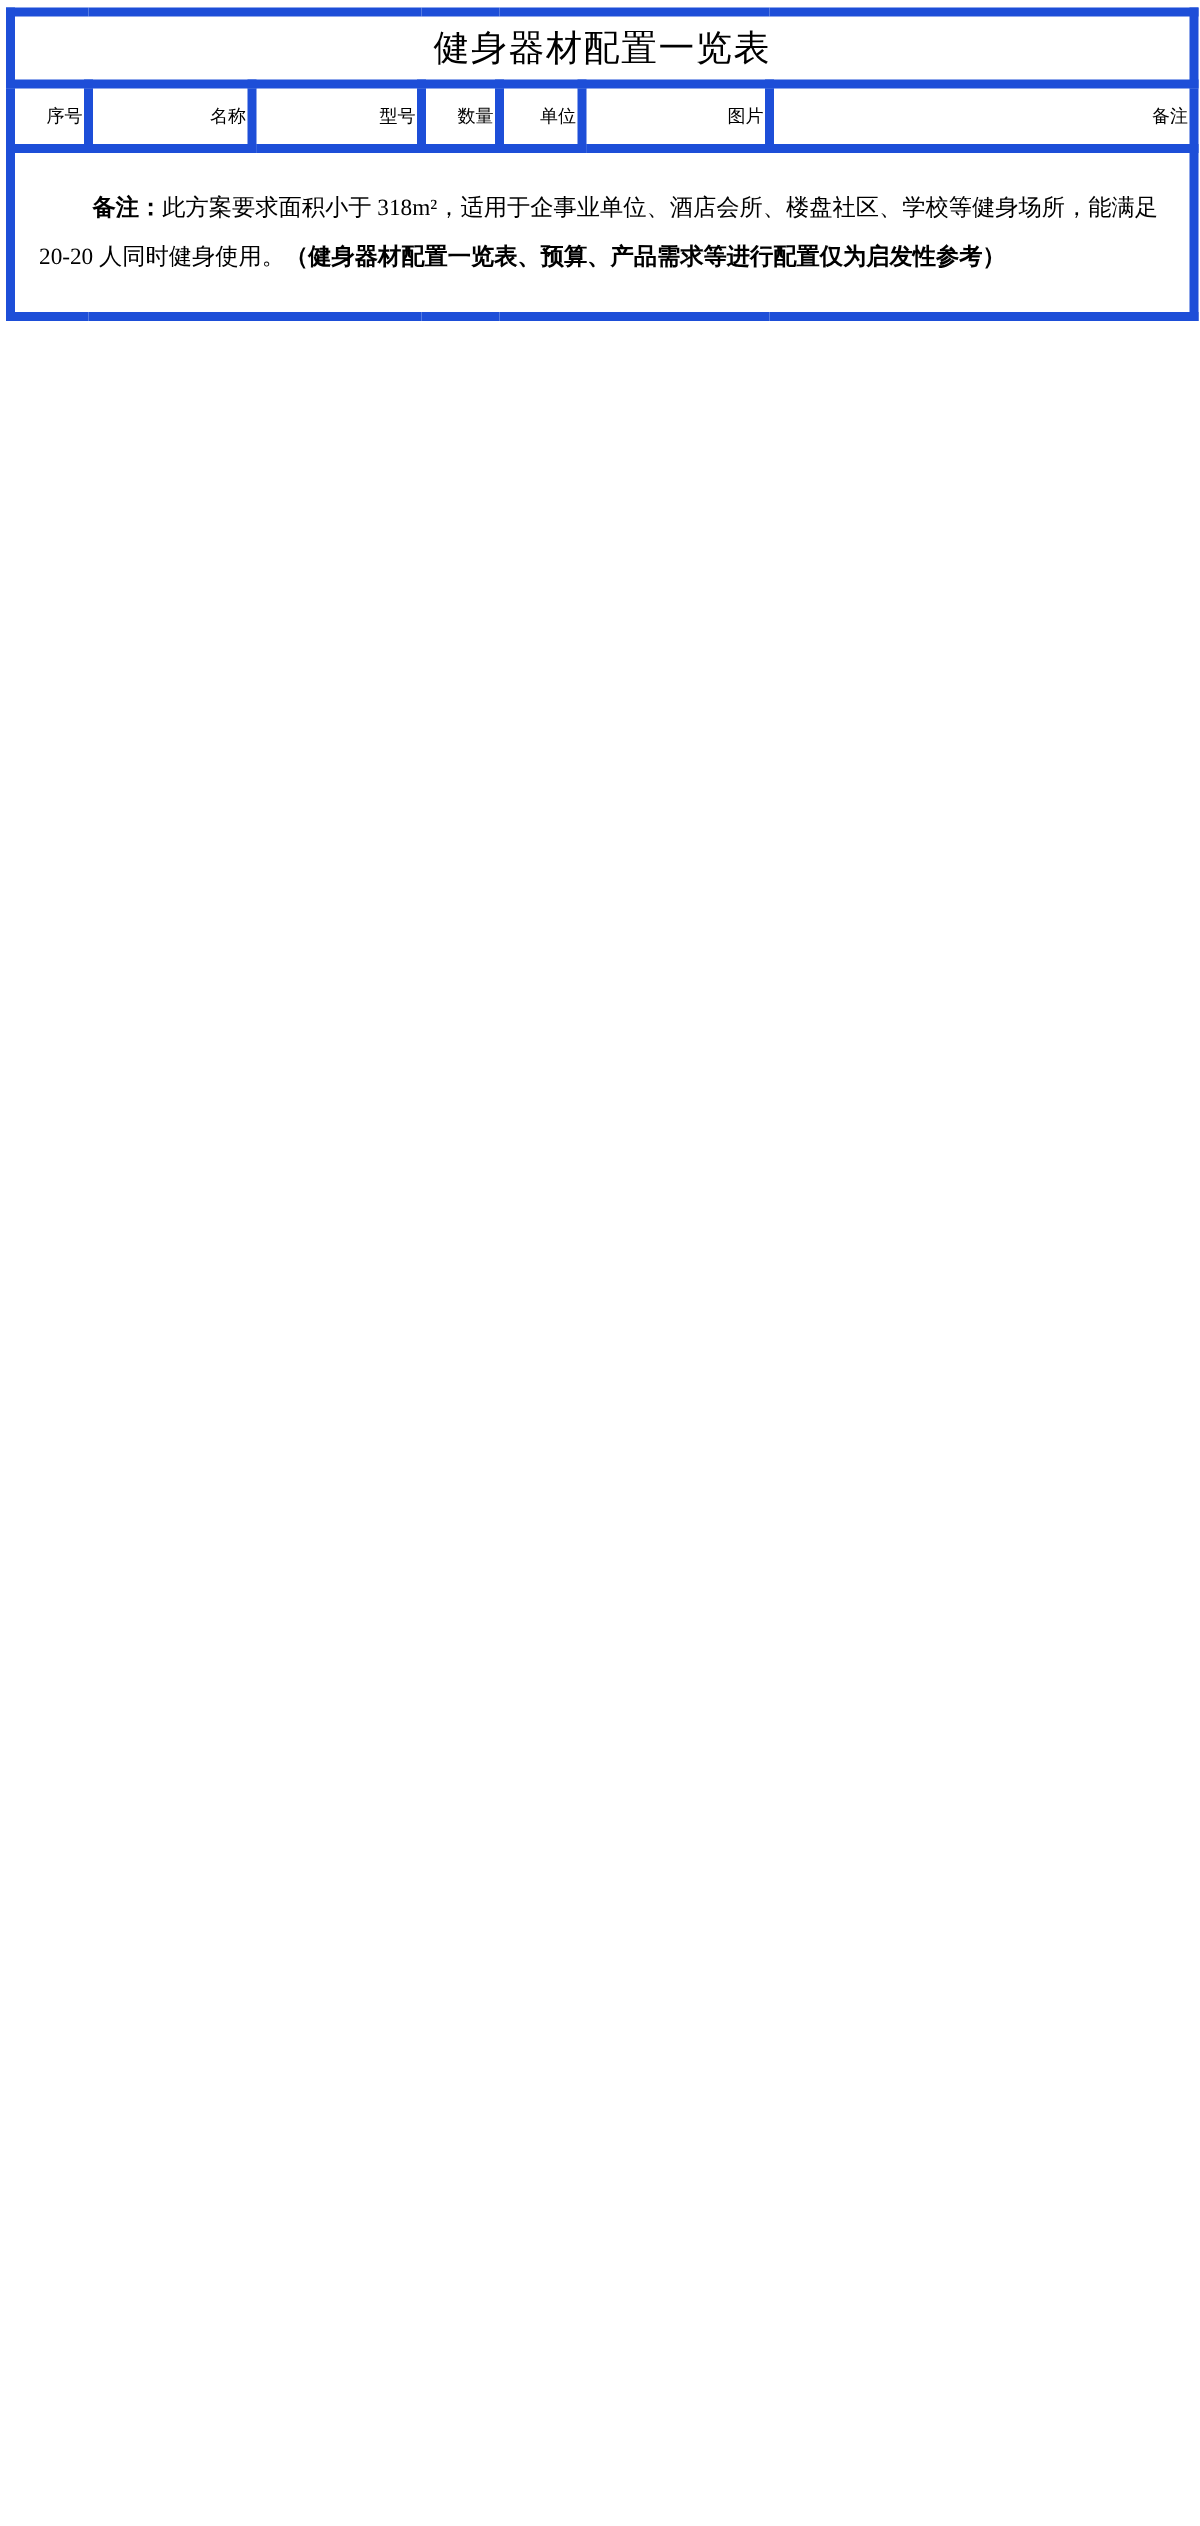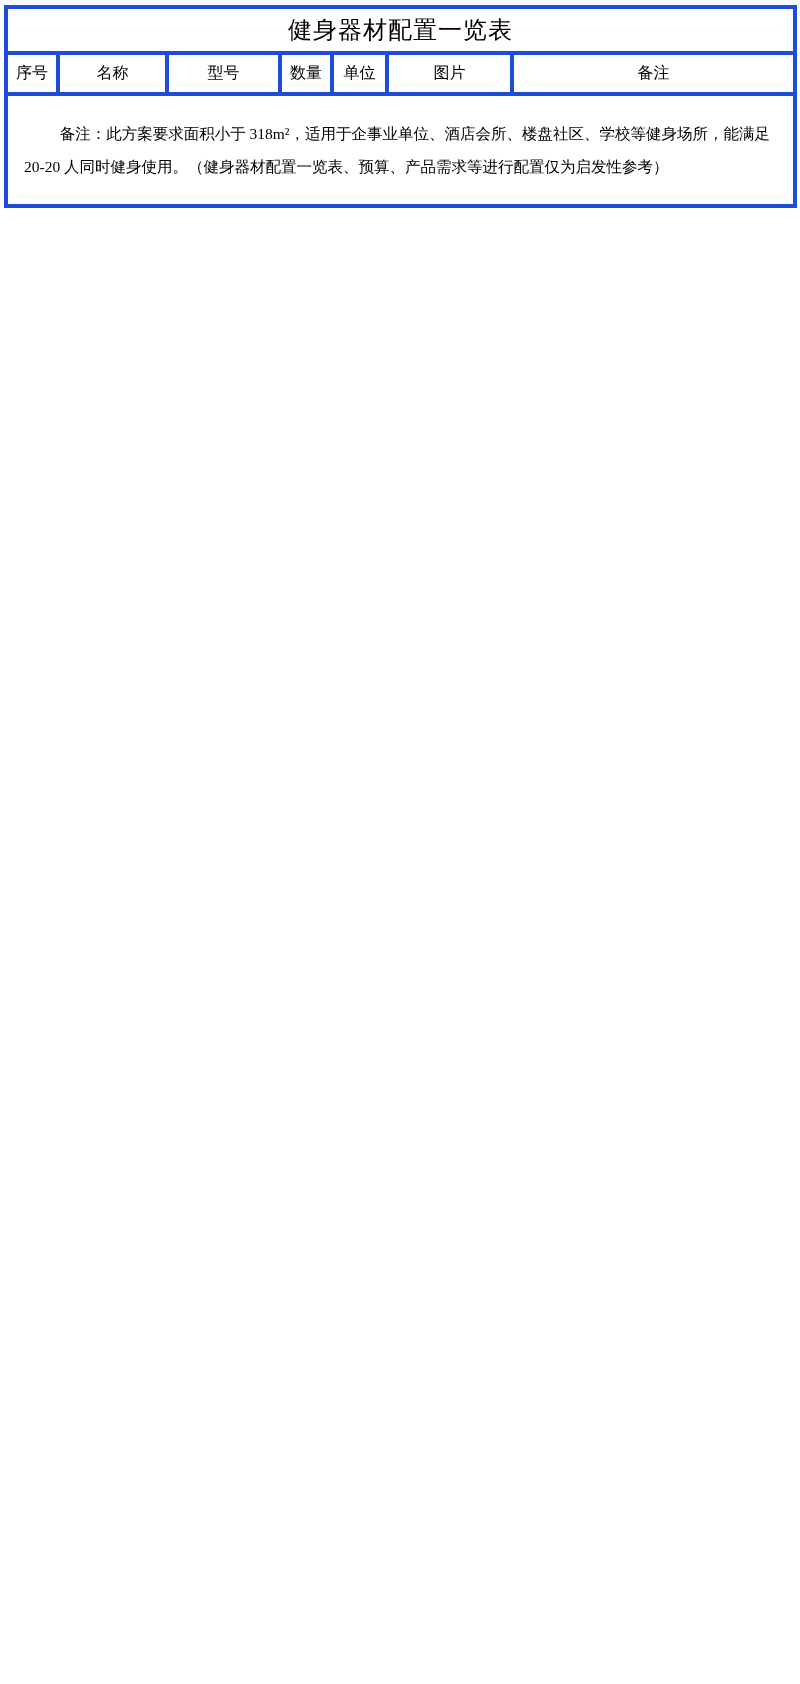--- a/index.html
+++ b/index.html
@@ -1,26 +1,26 @@
 <!DOCTYPE html>
 <html><head>
 <meta charset="utf-8">
 <style>
   html,body{margin:0;padding:0;background:#f2f2f2;}
   .page{position:relative;width:800px;height:1684px;background:#ffffff;margin:0;
         font-family:"Liberation Serif","DejaVu Serif",serif;color:#000;}
   table.equip{border-collapse:collapse;position:absolute;left:4px;top:5px;width:789px;
         table-layout:fixed;border:2px solid #3d3d3d;background:#fff;}
-  table.equip td,table.equip th{border:4px solid #1d4ed8;vertical-align:middle;
+  table.equip td,table.equip th{border:6px solid #1d4ed8;vertical-align:middle;
         font-weight:normal;overflow:hidden;}
   .title-cell{height:40px;font-size:24px;font-weight:bold;text-align:center;letter-spacing:1px;}
-  .head-row th{height:35px;font-size:16px;font-weight:bold;text-align:center;}
+  .head-row th{height:35px;font-size:12px;font-weight:bold;text-align:right;}
   .footer-cell{padding:6px 16px;font-size:15.5px;}
   .footer-cell p{margin:0;text-indent:2.3em;line-height:2.15;}
-  .b{font-weight:normal;}
+  .b{font-weight:bold;}
 </style>
 </head>
 <body>
 
 <div class="page">
   <table class="equip">
     <colgroup>
       <col style="width:52px">
         <col style="width:109px">
         <col style="width:113px">

